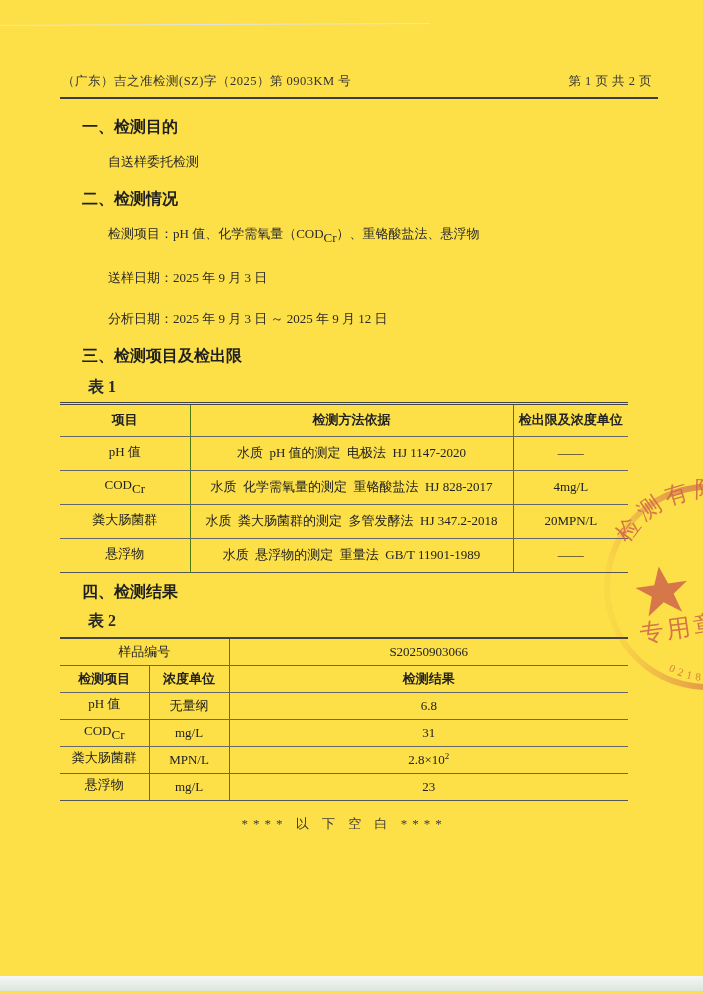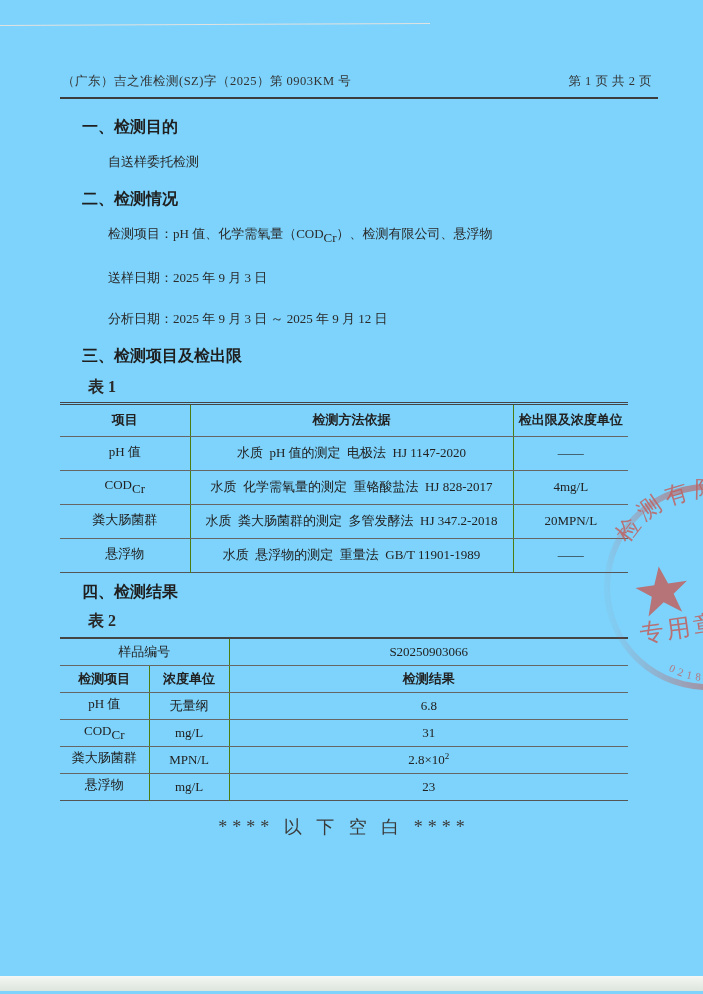--- a/index.html
+++ b/index.html
@@ -1,18 +1,18 @@
 <!DOCTYPE html>
 <html><head>
 <meta charset="utf-8">
 <style>
   html,body { margin:0; padding:0; background:#ffffff; }
   .page {
     position:relative; width:703px; height:994px; overflow:hidden;
-    background:#7dd3fc; color:#2a2a2a;
+    background:#fde047; color:#2a2a2a;
     font-family:"Liberation Serif","DejaVu Serif",serif;
   }
   
   .fold-line { position:absolute; top:24px; left:0; width:430px; height:1px;
     background:#e2e2e0; transform:rotate(-0.25deg); }
   .bottom-band { position:absolute; left:0; right:0; bottom:3px; height:15px;
     background:linear-gradient(#f4f7f3,#dde5dd); }
   .content { position:absolute; left:60px; top:73px; width:598px; }
 
   .header-row { display:flex; justify-content:space-between; align-items:flex-end;
@@ -33,21 +33,21 @@
   tr:last-child td { border-bottom:none; }
   .t1 th { font-weight:bold; height:31px; }
   .t1 td { height:33px; }
   .t2 th { font-weight:bold;text-align:center; }
   .t2 td, .t2 th { height:26px; }
   .vline { border-left:1px solid #4d7c0f; }
   sub { font-size:13px; }
   sup { font-size:9px; }
 
   .footer-note { margin-top:14px; width:568px; text-align:center;
-    font-size:18px; letter-spacing:5px; color:#3a3a3a; }
+    font-size:13px; letter-spacing:5px; color:#3a3a3a; }
 
   .stamp { position:absolute; left:592px; top:472px; width:230px; height:230px;
     transform:rotate(-8deg); opacity:0.88; }
 </style>
 </head>
 <body>
 
 <div class="page">
   <div class="fold-line"></div>
   <div class="bottom-band"></div>
@@ -56,21 +56,21 @@
 
     <div class="header-row">
       <span>（广东）吉之准检测(SZ)字（2025）第 0903KM 号</span>
       <span>第 1 页 共 2 页</span>
     </div>
 
     <div class="sec-title">一、检测目的</div>
     <div class="indent-text">自送样委托检测</div>
 
     <div class="sec-title">二、检测情况</div>
-    <div class="indent-text"><span>检测项目：pH 值、化学需氧量（COD</span><sub>Cr</sub><span>）、检测有限公司、悬浮物</span></div>
+    <div class="indent-text"><span>检测项目：pH 值、化学需氧量（COD</span><sub>Cr</sub><span>）、重铬酸盐法、悬浮物</span></div>
     <div class="indent-text gap-line">送样日期：2025 年 9 月 3 日</div>
     <div class="indent-text gap-line">分析日期：2025 年 9 月 3 日 ～ 2025 年 9 月 12 日</div>
 
     <div class="sec-title">三、检测项目及检出限</div>
     <div class="table-label">表 1</div>
 
     <table class="t1">
       <colgroup>
           <col style="width:130px">
           <col style="width:323px">

